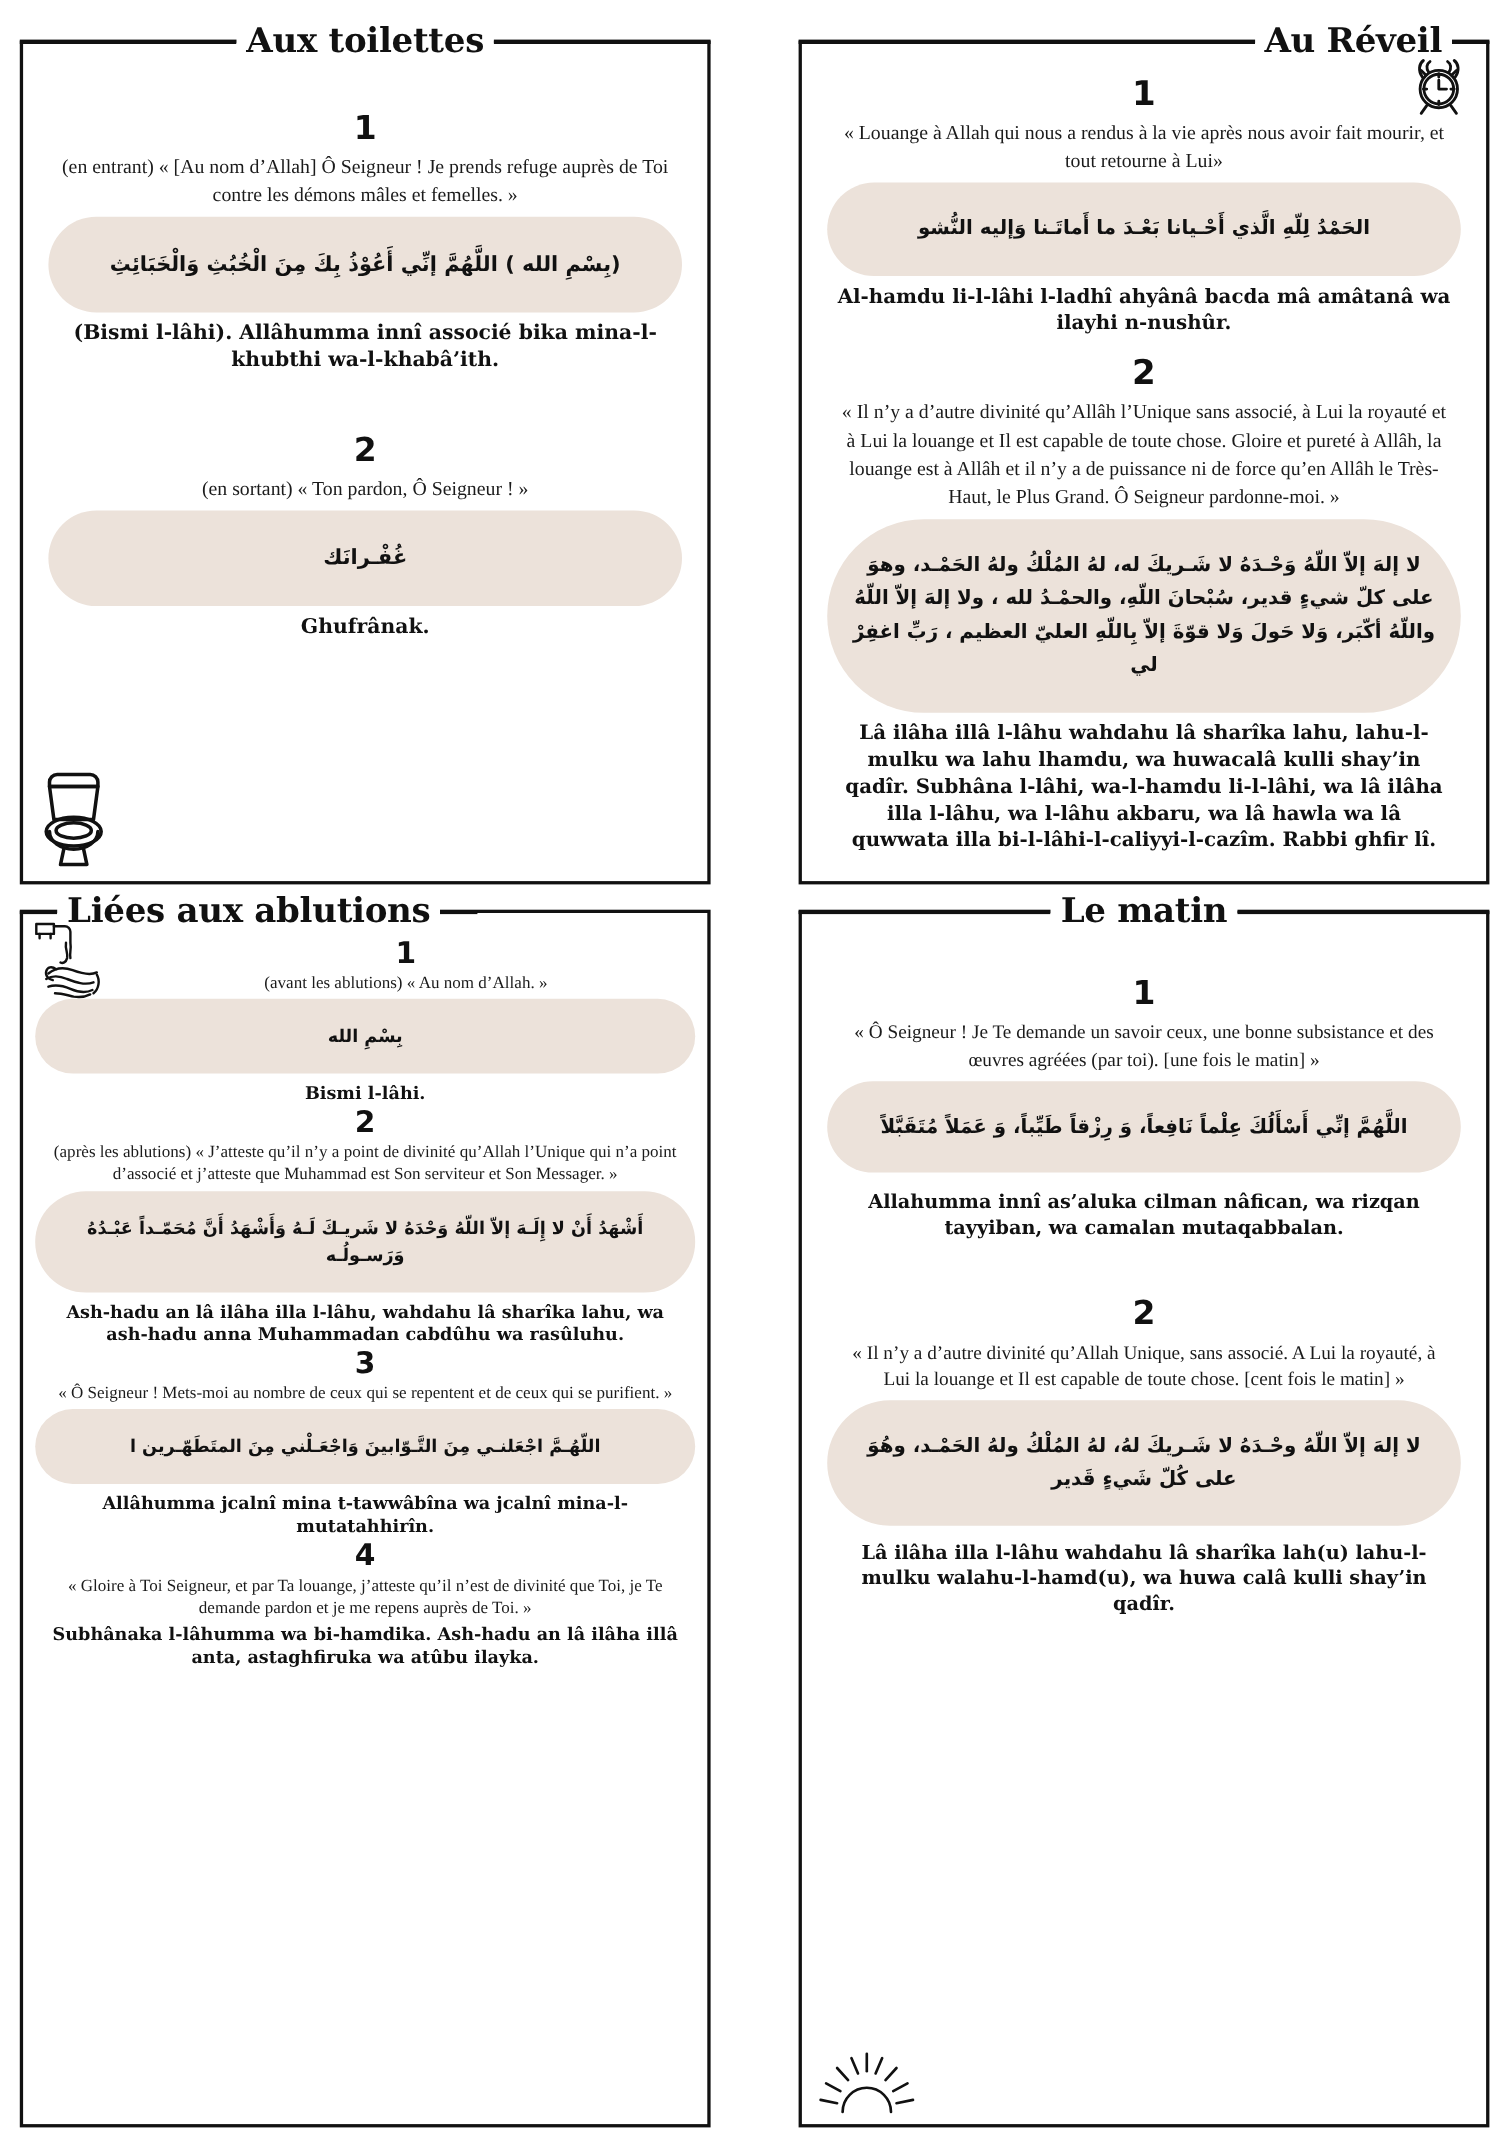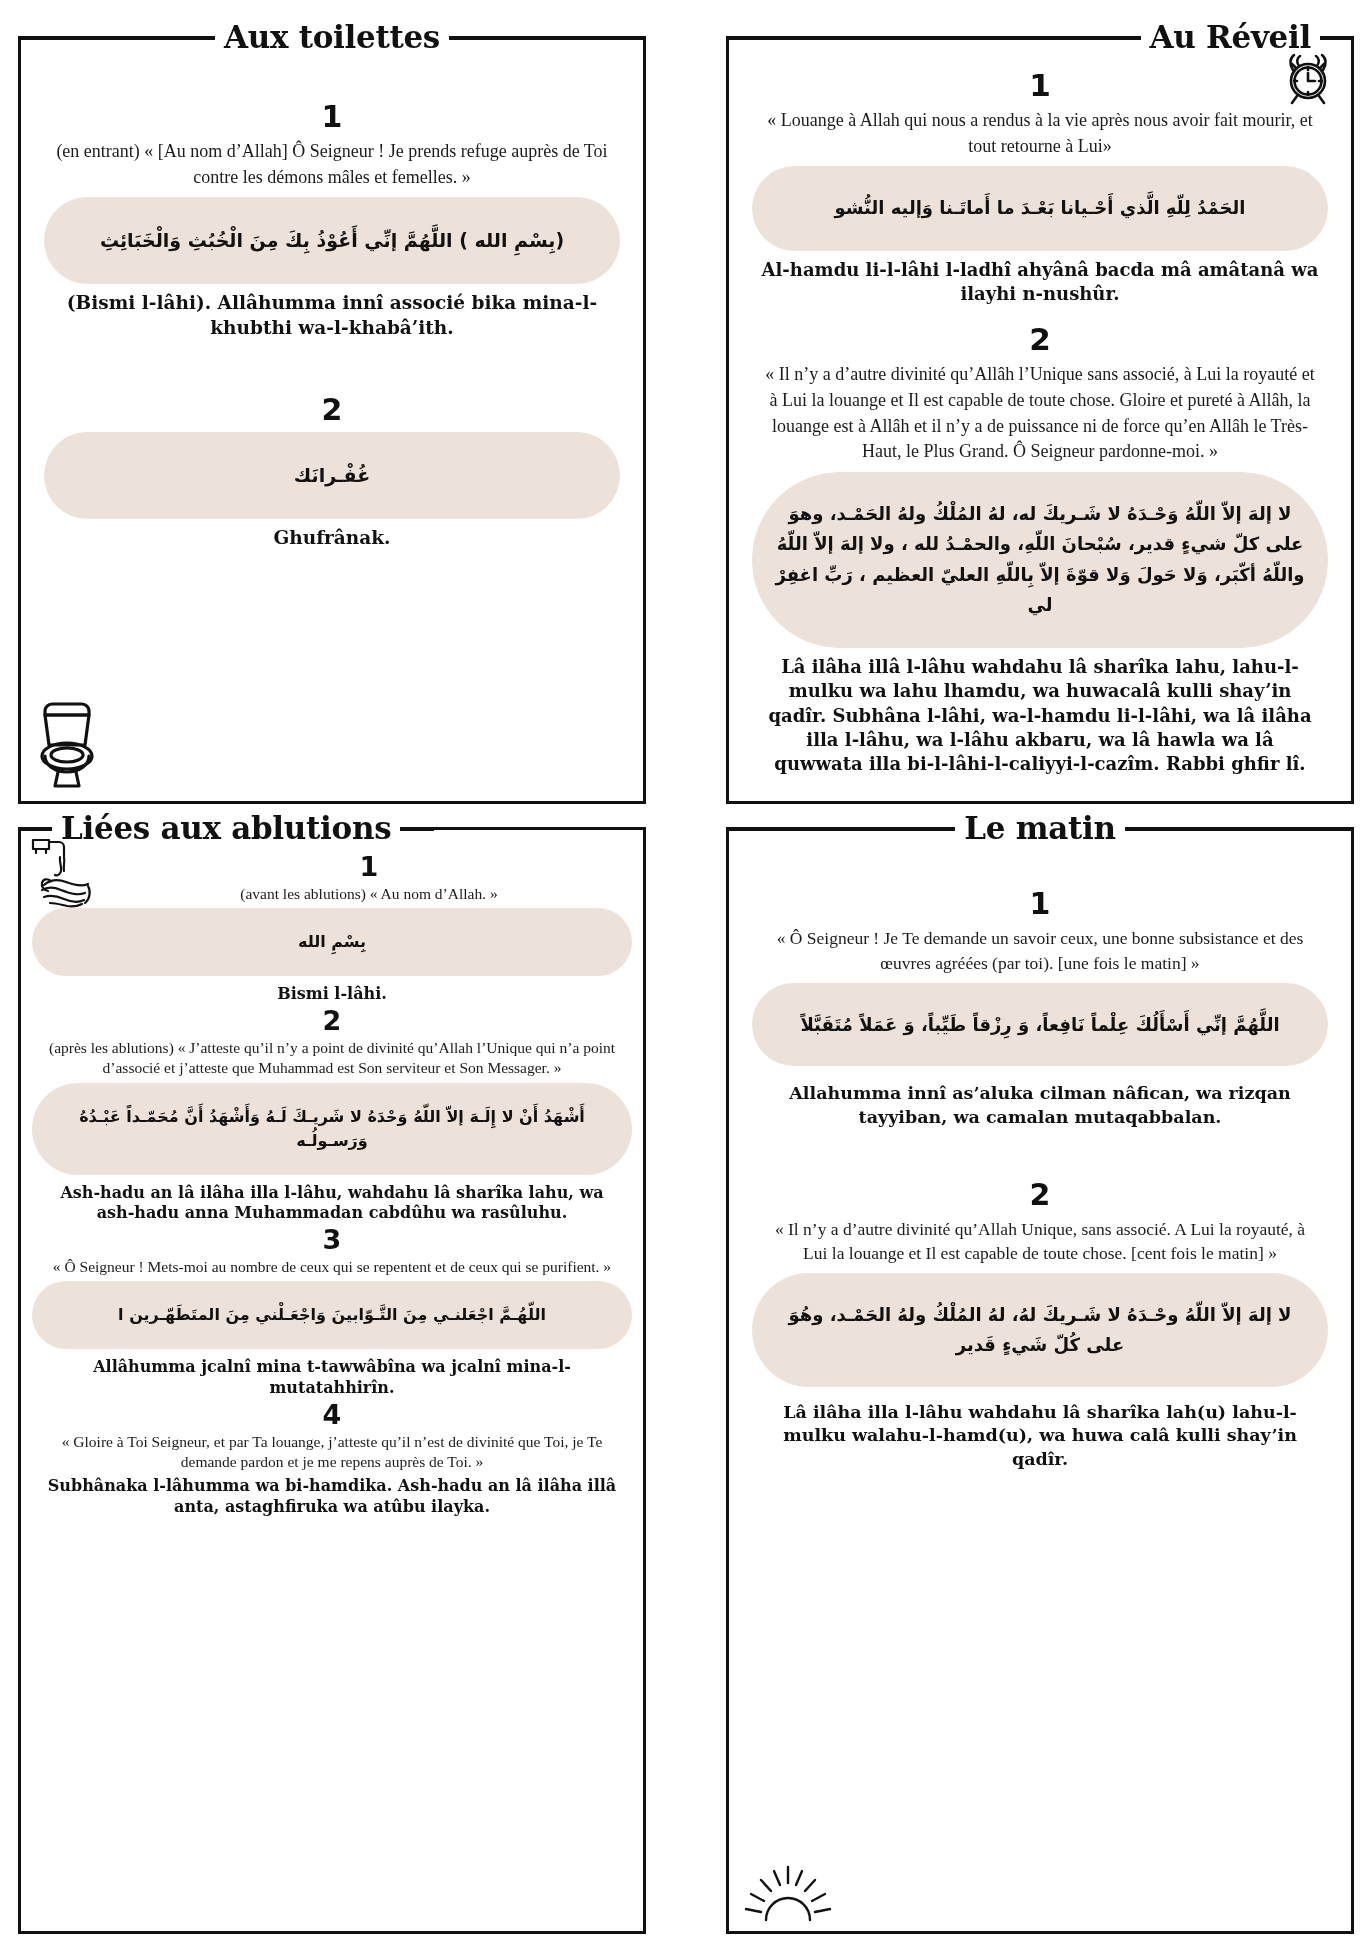--- a/index.html
+++ b/index.html
@@ -179,20 +179,21 @@
           <div class="entry-num">1</div>
           <p class="fr">(en entrant) « [Au nom d’Allah] Ô Seigneur ! Je prends refuge auprès de Toi contre les démons mâles et femelles. »</p>
           <div class="ar-wrap">
             <p class="ar">(بِسْمِ الله ) اللَّهُمَّ إنِّي أَعُوْذُ بِكَ مِنَ الْخُبُثِ وَالْخَبَائِثِ</p>
           </div>
           <p class="tr">(Bismi l-lâhi). Allâhumma innî associé bika mina-l-khubthi wa-l-khabâ’ith.</p>
         </div>
 
         <div class="entry" style="margin-top:18px;">
           <div class="entry-num">2</div>
+          <p class="fr">(en sortant) « Ton pardon, Ô Seigneur ! »</p>
           <div class="ar-wrap">
             <p class="ar">غُفْـرانَك</p>
           </div>
           <p class="tr">Ghufrânak.</p>
         </div>
 
         <div class="spacer"></div>
       </div>
 
       <div class="icon icon-toilet">

